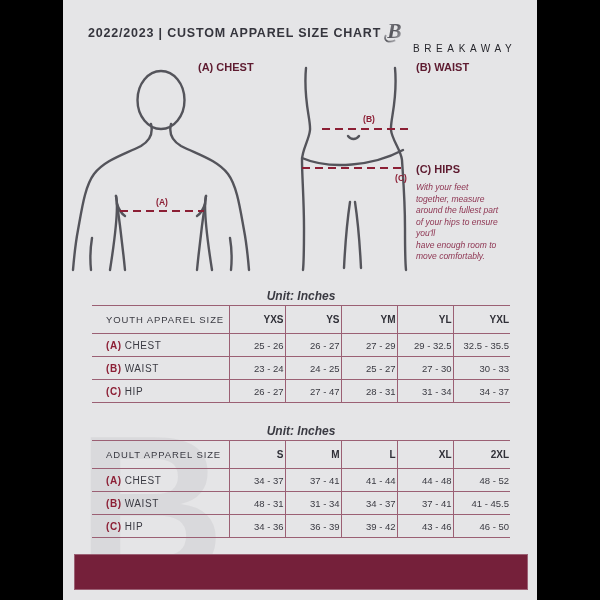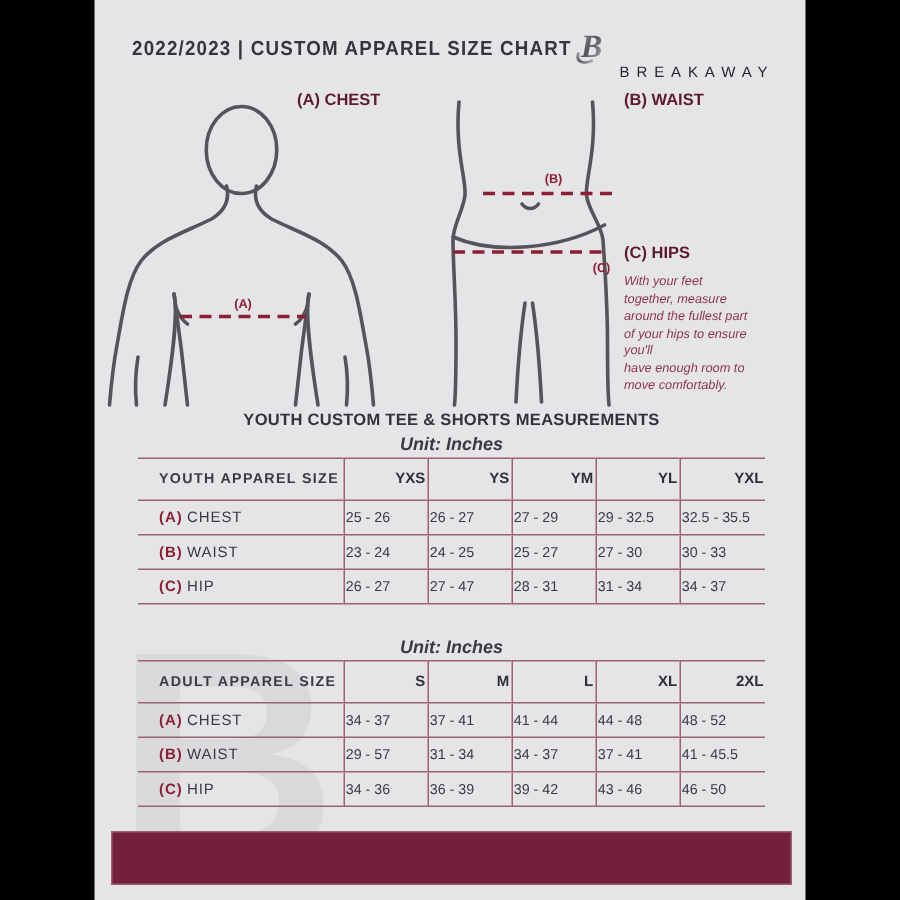--- a/index.html
+++ b/index.html
@@ -50,23 +50,23 @@
     font-size:12px;font-weight:bold;font-style:italic;color:#3a3a42;}
   #youth-title{top:274px;} #youth-unit{top:289px;}
   #adult-title{top:409px;} #adult-unit{top:424px;}
   table.size-table{position:absolute;left:29px;width:418px;border-collapse:collapse;
     table-layout:fixed;}
   #youth-table{top:305px;} #adult-table{top:440px;}
   .size-table tr{border-top:1.3px solid var(--line,#9b6074);}
   .size-table tbody tr:last-child{border-bottom:1.3px solid var(--line,#9b6074);}
   .size-table tr > * + *{border-left:1.3px solid var(--line,#9b6074);}
   .size-table thead th{height:25px;font-size:10px;font-weight:bold;color:#303038;text-align:right;}
-  .size-table thead th.col-size-label{font-weight:bold;letter-spacing:.9px;font-size:9.5px;
+  .size-table thead th.col-size-label{font-weight:normal;letter-spacing:.9px;font-size:9.5px;
     text-align:left;padding-left:14px;color:#3a3a42;}
-  .size-table tbody td{height:20px;font-size:9.5px;color:#3a3a42;text-align:left;}
+  .size-table tbody td{height:20px;font-size:9.5px;color:#3a3a42;text-align:right;}
   .size-table td.row-label{text-align:left;padding-left:14px;letter-spacing:.6px;font-size:10px;}
   .size-table .key{color:var(--maroon-bright,#8c1f35);font-weight:bold;margin-right:3px;}
 
   .watermark{position:absolute;left:14px;top:404px;font-size:205px;line-height:1;
     font-weight:bold;color:#303038;opacity:.06;z-index:0;}
   .footer-bar{position:absolute;left:11px;top:554px;width:452px;height:34px;
     background:var(--maroon,#75203a);border:1px solid #9b6074;z-index:2;}
 </style>
 </head>
 <body>
@@ -132,21 +132,20 @@
     <h3>(C) HIPS</h3>
     <p>With your feet
 together, measure
 around the fullest part
 of your hips to ensure
 you'll
 have enough room to
 move comfortably.</p>
   </div>
 
-  <div class="tbl-title" id="youth-title">YOUTH CUSTOM TEE &amp; SHORTS MEASUREMENTS</div>
   <div class="tbl-unit" id="youth-unit">Unit: Inches</div>
   <table class="size-table" id="youth-table">
       <colgroup>
         <col style="width: 137px;">
         <col style="width: 56px;">
         <col style="width: 56px;">
         <col style="width: 56px;">
         <col style="width: 56px;">
         <col style="width: 57px;">
       </colgroup>
@@ -212,21 +211,21 @@
         <tr>
           <td class="row-label"><span class="key">(A)</span>CHEST</td>
           <td class="val">34 - 37</td>
           <td class="val">37 - 41</td>
           <td class="val">41 - 44</td>
           <td class="val">44 - 48</td>
           <td class="val">48 - 52</td>
         </tr>
         <tr>
           <td class="row-label"><span class="key">(B)</span>WAIST</td>
-          <td class="val">29 - 57</td>
+          <td class="val">48 - 31</td>
           <td class="val">31 - 34</td>
           <td class="val">34 - 37</td>
           <td class="val">37 - 41</td>
           <td class="val">41 - 45.5</td>
         </tr>
         <tr>
           <td class="row-label"><span class="key">(C)</span>HIP</td>
           <td class="val">34 - 36</td>
           <td class="val">36 - 39</td>
           <td class="val">39 - 42</td>

